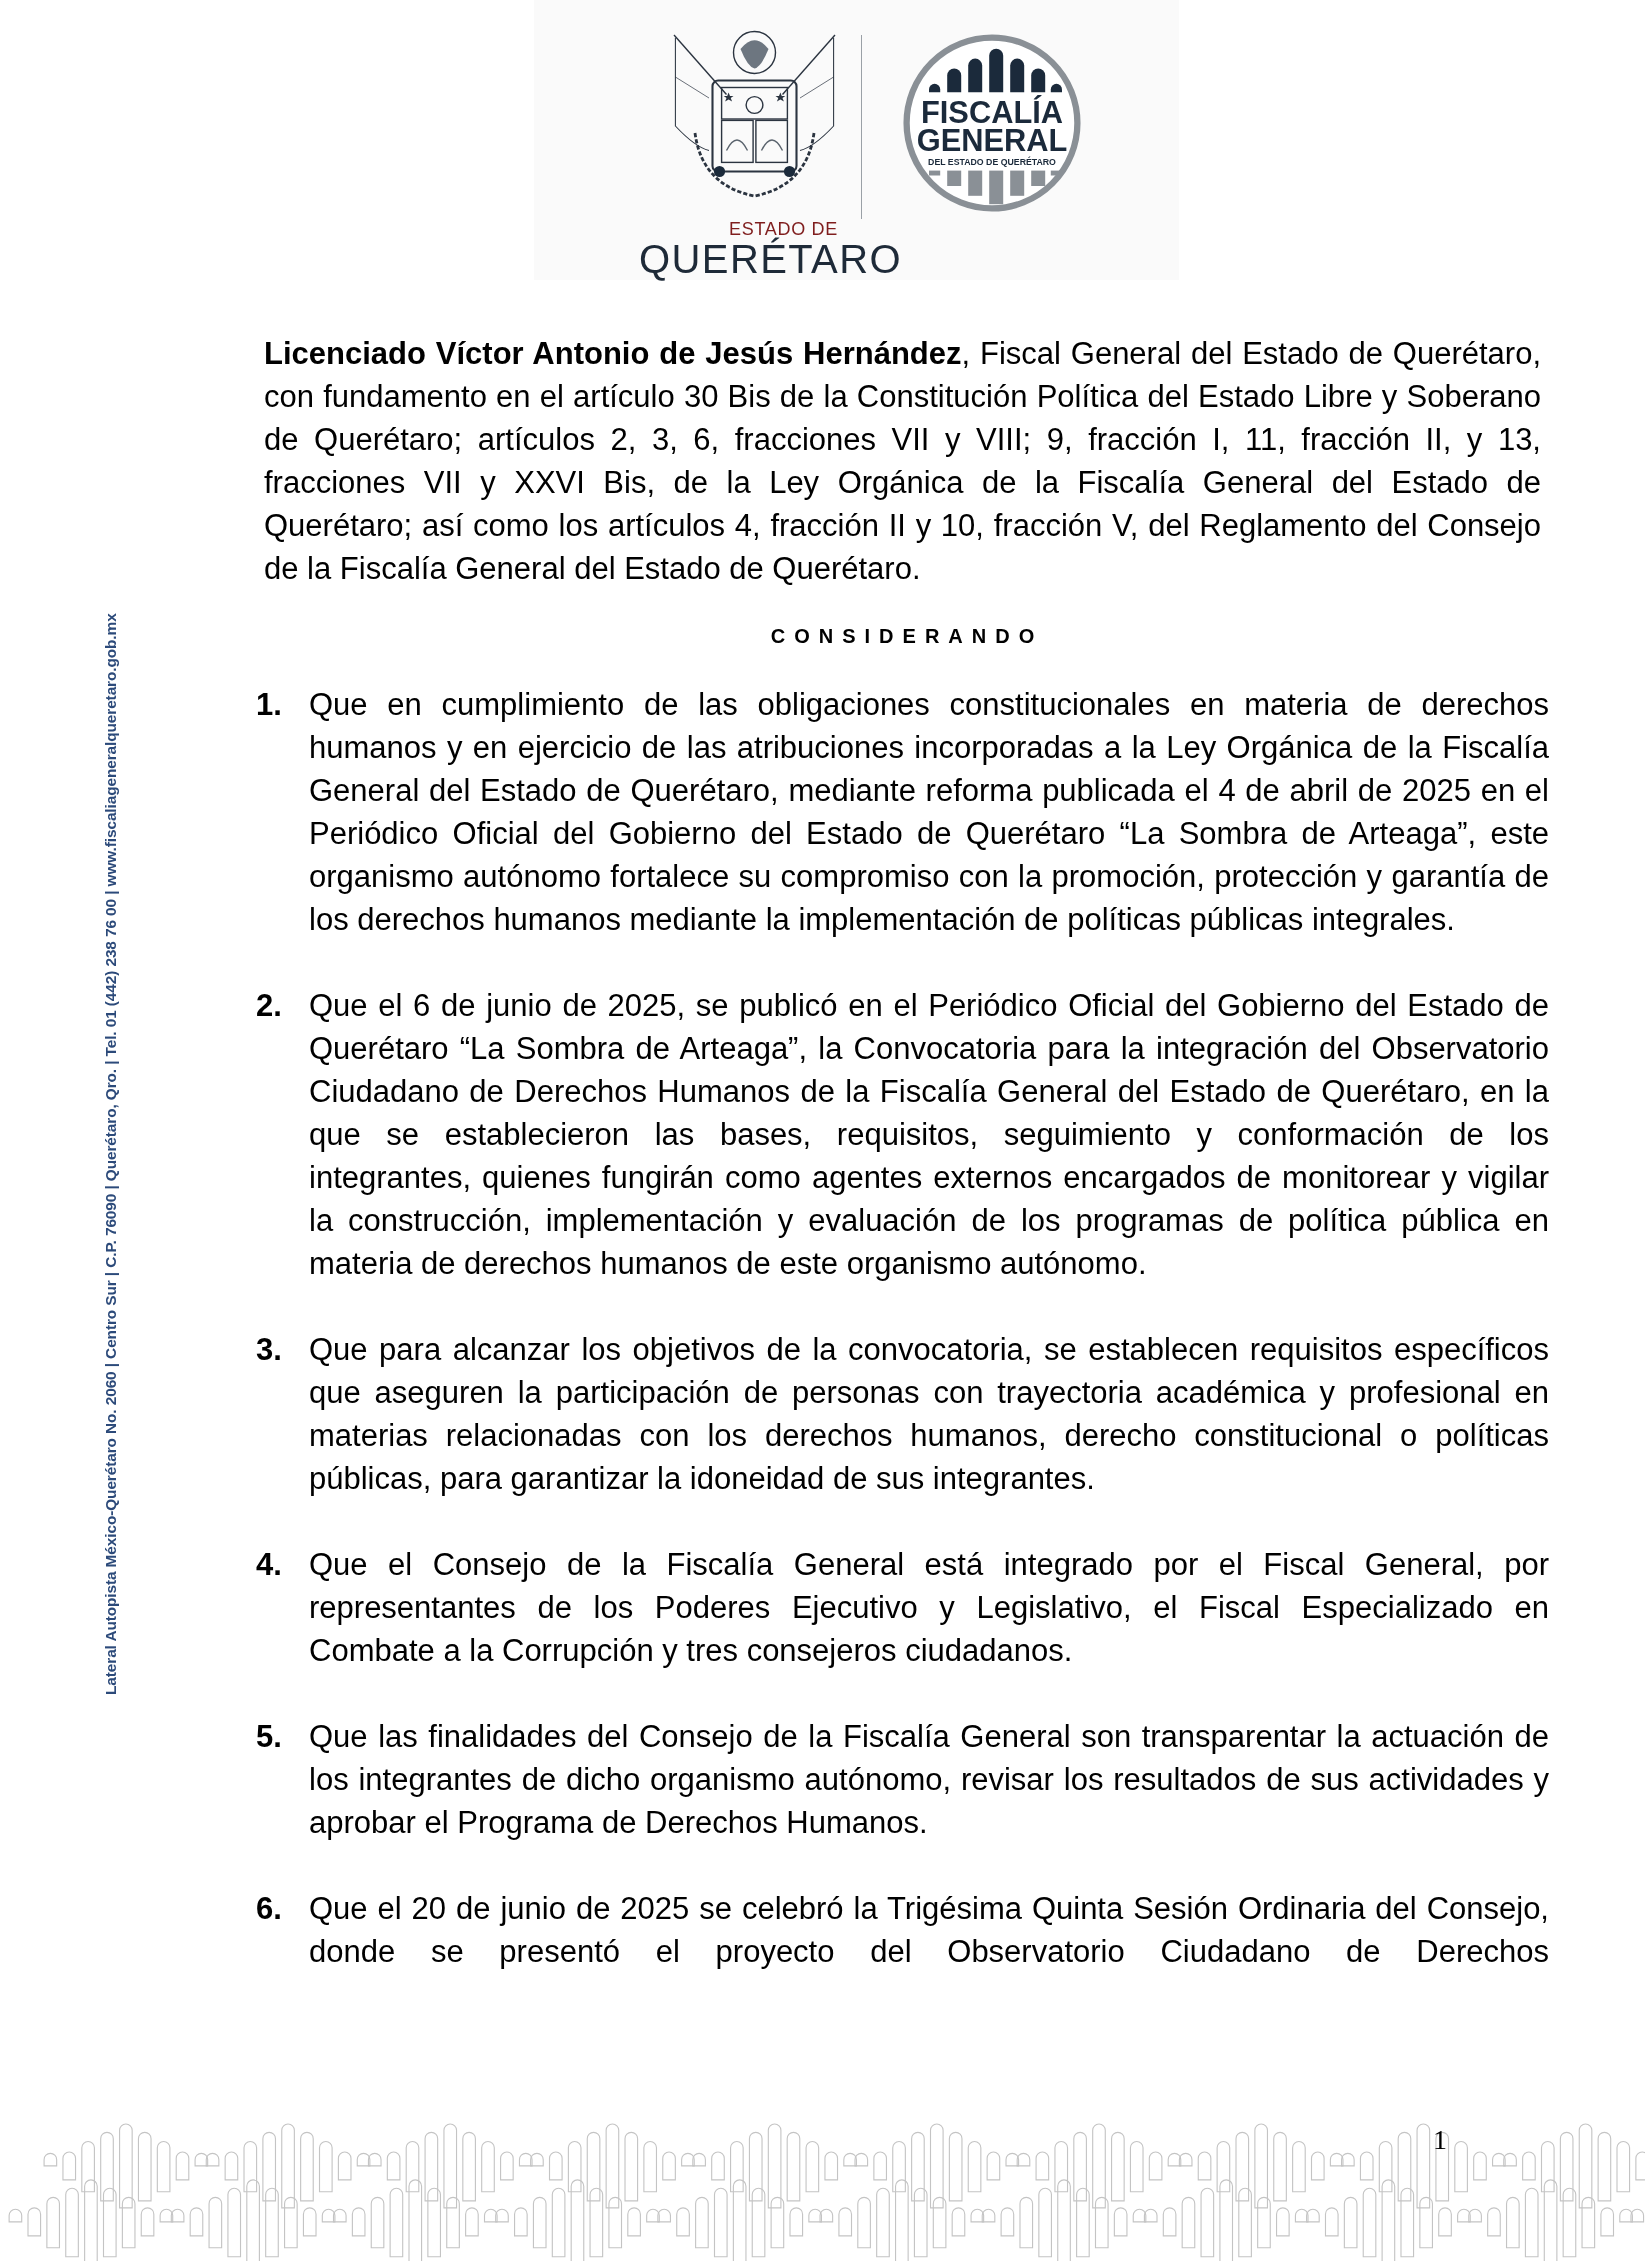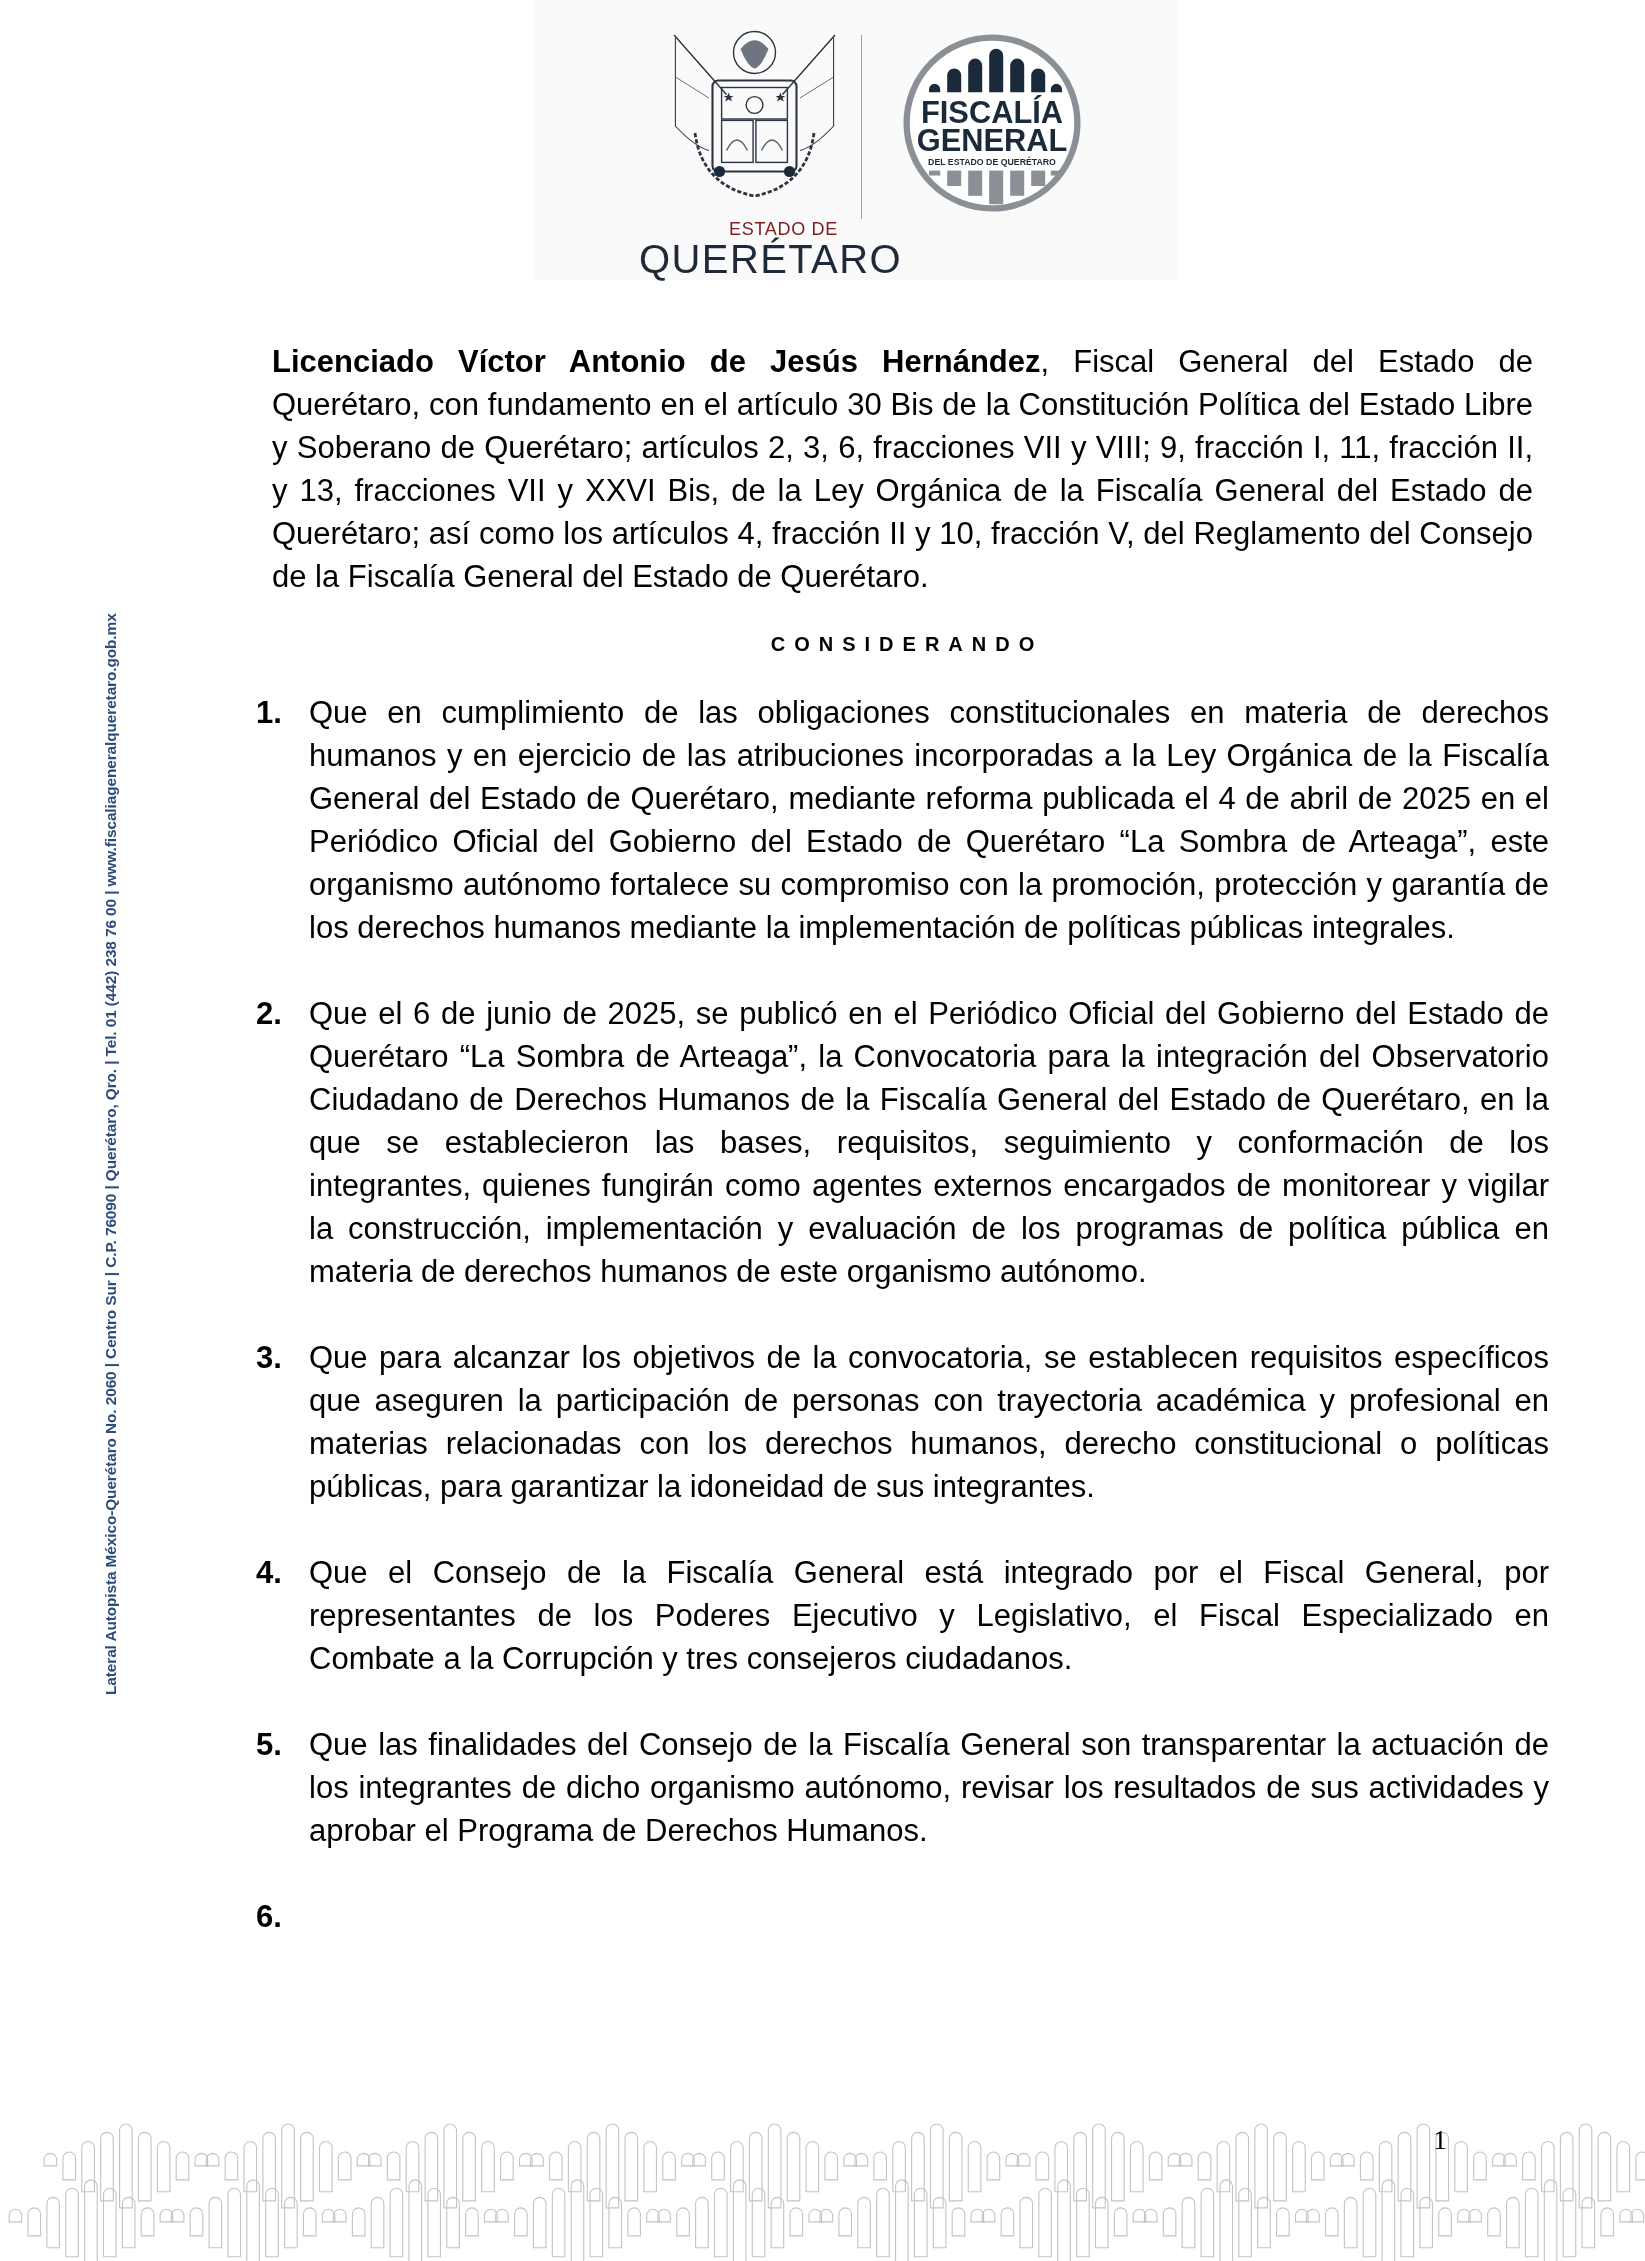--- a/index.html
+++ b/index.html
@@ -19,21 +19,21 @@
 
   
   .sidebar { position:absolute; left:98px; top:1695px; width:1206px; height:25px;
              transform-origin:0 0; transform:rotate(-90deg);
              font-family:"Liberation Sans Narrow","Liberation Sans", sans-serif;
              font-weight:bold; font-size:15.4px; color:#2c4a7a; white-space:nowrap;
              letter-spacing:-0.1px; display:flex; align-items:center; }
 
   
   .content { position:absolute; left:256px; top:324px; width:1293px; }
-  p { margin:16px; }
+  p { margin:8px; }
   .intro { font-size:31px; line-height:43px; text-align:justify; text-align-last:left; }
   .intro b { font-weight:bold; }
   .heading { text-align:center; font-weight:bold; font-size:20px; letter-spacing:9px;
              margin-top:35px; margin-bottom:35px; padding-left:9px; }
   ol { list-style:none; margin:0; padding:0; }
   li { position:relative; padding-left:53px; font-size:31px; line-height:43px;
        text-align:justify; text-align-last:left; margin-bottom:43px; }
   li .num { position:absolute; left:0; top:0; font-weight:bold; }
 
   
@@ -108,21 +108,21 @@
   <p class="intro"><b>Licenciado Víctor Antonio de Jesús Hernández</b><span>, Fiscal General del Estado de Querétaro, con fundamento en el artículo 30 Bis de la Constitución Política del Estado Libre y Soberano de Querétaro; artículos 2, 3, 6, fracciones VII y VIII; 9, fracción I, 11, fracción II, y 13, fracciones VII y XXVI Bis, de la Ley Orgánica de la Fiscalía General del Estado de Querétaro; así como los artículos 4, fracción II y 10, fracción V, del Reglamento del Consejo de la Fiscalía General del Estado de Querétaro.</span></p>
 
   <div class="heading">CONSIDERANDO</div>
 
   <ol>
     <li><span class="num">1.</span><span>Que en cumplimiento de las obligaciones constitucionales en materia de derechos humanos y en ejercicio de las atribuciones incorporadas a la Ley Orgánica de la Fiscalía General del Estado de Querétaro, mediante reforma publicada el 4 de abril de 2025 en el Periódico Oficial del Gobierno del Estado de Querétaro “La Sombra de Arteaga”, este organismo autónomo fortalece su compromiso con la promoción, protección y garantía de los derechos humanos mediante la implementación de políticas públicas integrales.</span></li>
     <li><span class="num">2.</span><span>Que el 6 de junio de 2025, se publicó en el Periódico Oficial del Gobierno del Estado de Querétaro “La Sombra de Arteaga”, la Convocatoria para la integración del Observatorio Ciudadano de Derechos Humanos de la Fiscalía General del Estado de Querétaro, en la que se establecieron las bases, requisitos, seguimiento y conformación de los integrantes, quienes fungirán como agentes externos encargados de monitorear y vigilar la construcción, implementación y evaluación de los programas de política pública en materia de derechos humanos de este organismo autónomo.</span></li>
     <li><span class="num">3.</span><span>Que para alcanzar los objetivos de la convocatoria, se establecen requisitos específicos que aseguren la participación de personas con trayectoria académica y profesional en materias relacionadas con los derechos humanos, derecho constitucional o políticas públicas, para garantizar la idoneidad de sus integrantes.</span></li>
     <li><span class="num">4.</span><span>Que el Consejo de la Fiscalía General está integrado por el Fiscal General, por representantes de los Poderes Ejecutivo y Legislativo, el Fiscal Especializado en Combate a la Corrupción y tres consejeros ciudadanos.</span></li>
     <li><span class="num">5.</span><span>Que las finalidades del Consejo de la Fiscalía General son transparentar la actuación de los integrantes de dicho organismo autónomo, revisar los resultados de sus actividades y aprobar el Programa de Derechos Humanos.</span></li>
-    <li style="text-align-last:justify"><span class="num">6.</span></li>
+    <li style="text-align-last:justify"><span class="num">6.</span><span>Que el 20 de junio de 2025 se celebró la Trigésima Quinta Sesión Ordinaria del Consejo, donde se presentó el proyecto del Observatorio Ciudadano de Derechos</span></li>
   </ol>
 </div>
 
 <svg class="footer-pattern" id="footer-pattern" viewBox="0 0 2347 216">
     <path d="M60 80 V71 A9 9 0 0 1 78 71 V80 Z" fill="none" stroke="#c4c4c4" stroke-width="1.6"></path>
     <path d="M87 100 V69 A9 9 0 0 1 105 69 V100 Z" fill="none" stroke="#c4c4c4" stroke-width="1.6"></path>
     <path d="M114 117 V54 A9 9 0 0 1 132 54 V117 Z" fill="none" stroke="#c4c4c4" stroke-width="1.6"></path>
     <path d="M141 130 V41 A9 9 0 0 1 159 41 V130 Z" fill="none" stroke="#c4c4c4" stroke-width="1.6"></path>
     <path d="M168 140 V29 A9 9 0 0 1 186 29 V140 Z" fill="none" stroke="#c4c4c4" stroke-width="1.6"></path>
     <path d="M195 130 V41 A9 9 0 0 1 213 41 V130 Z" fill="none" stroke="#c4c4c4" stroke-width="1.6"></path>

